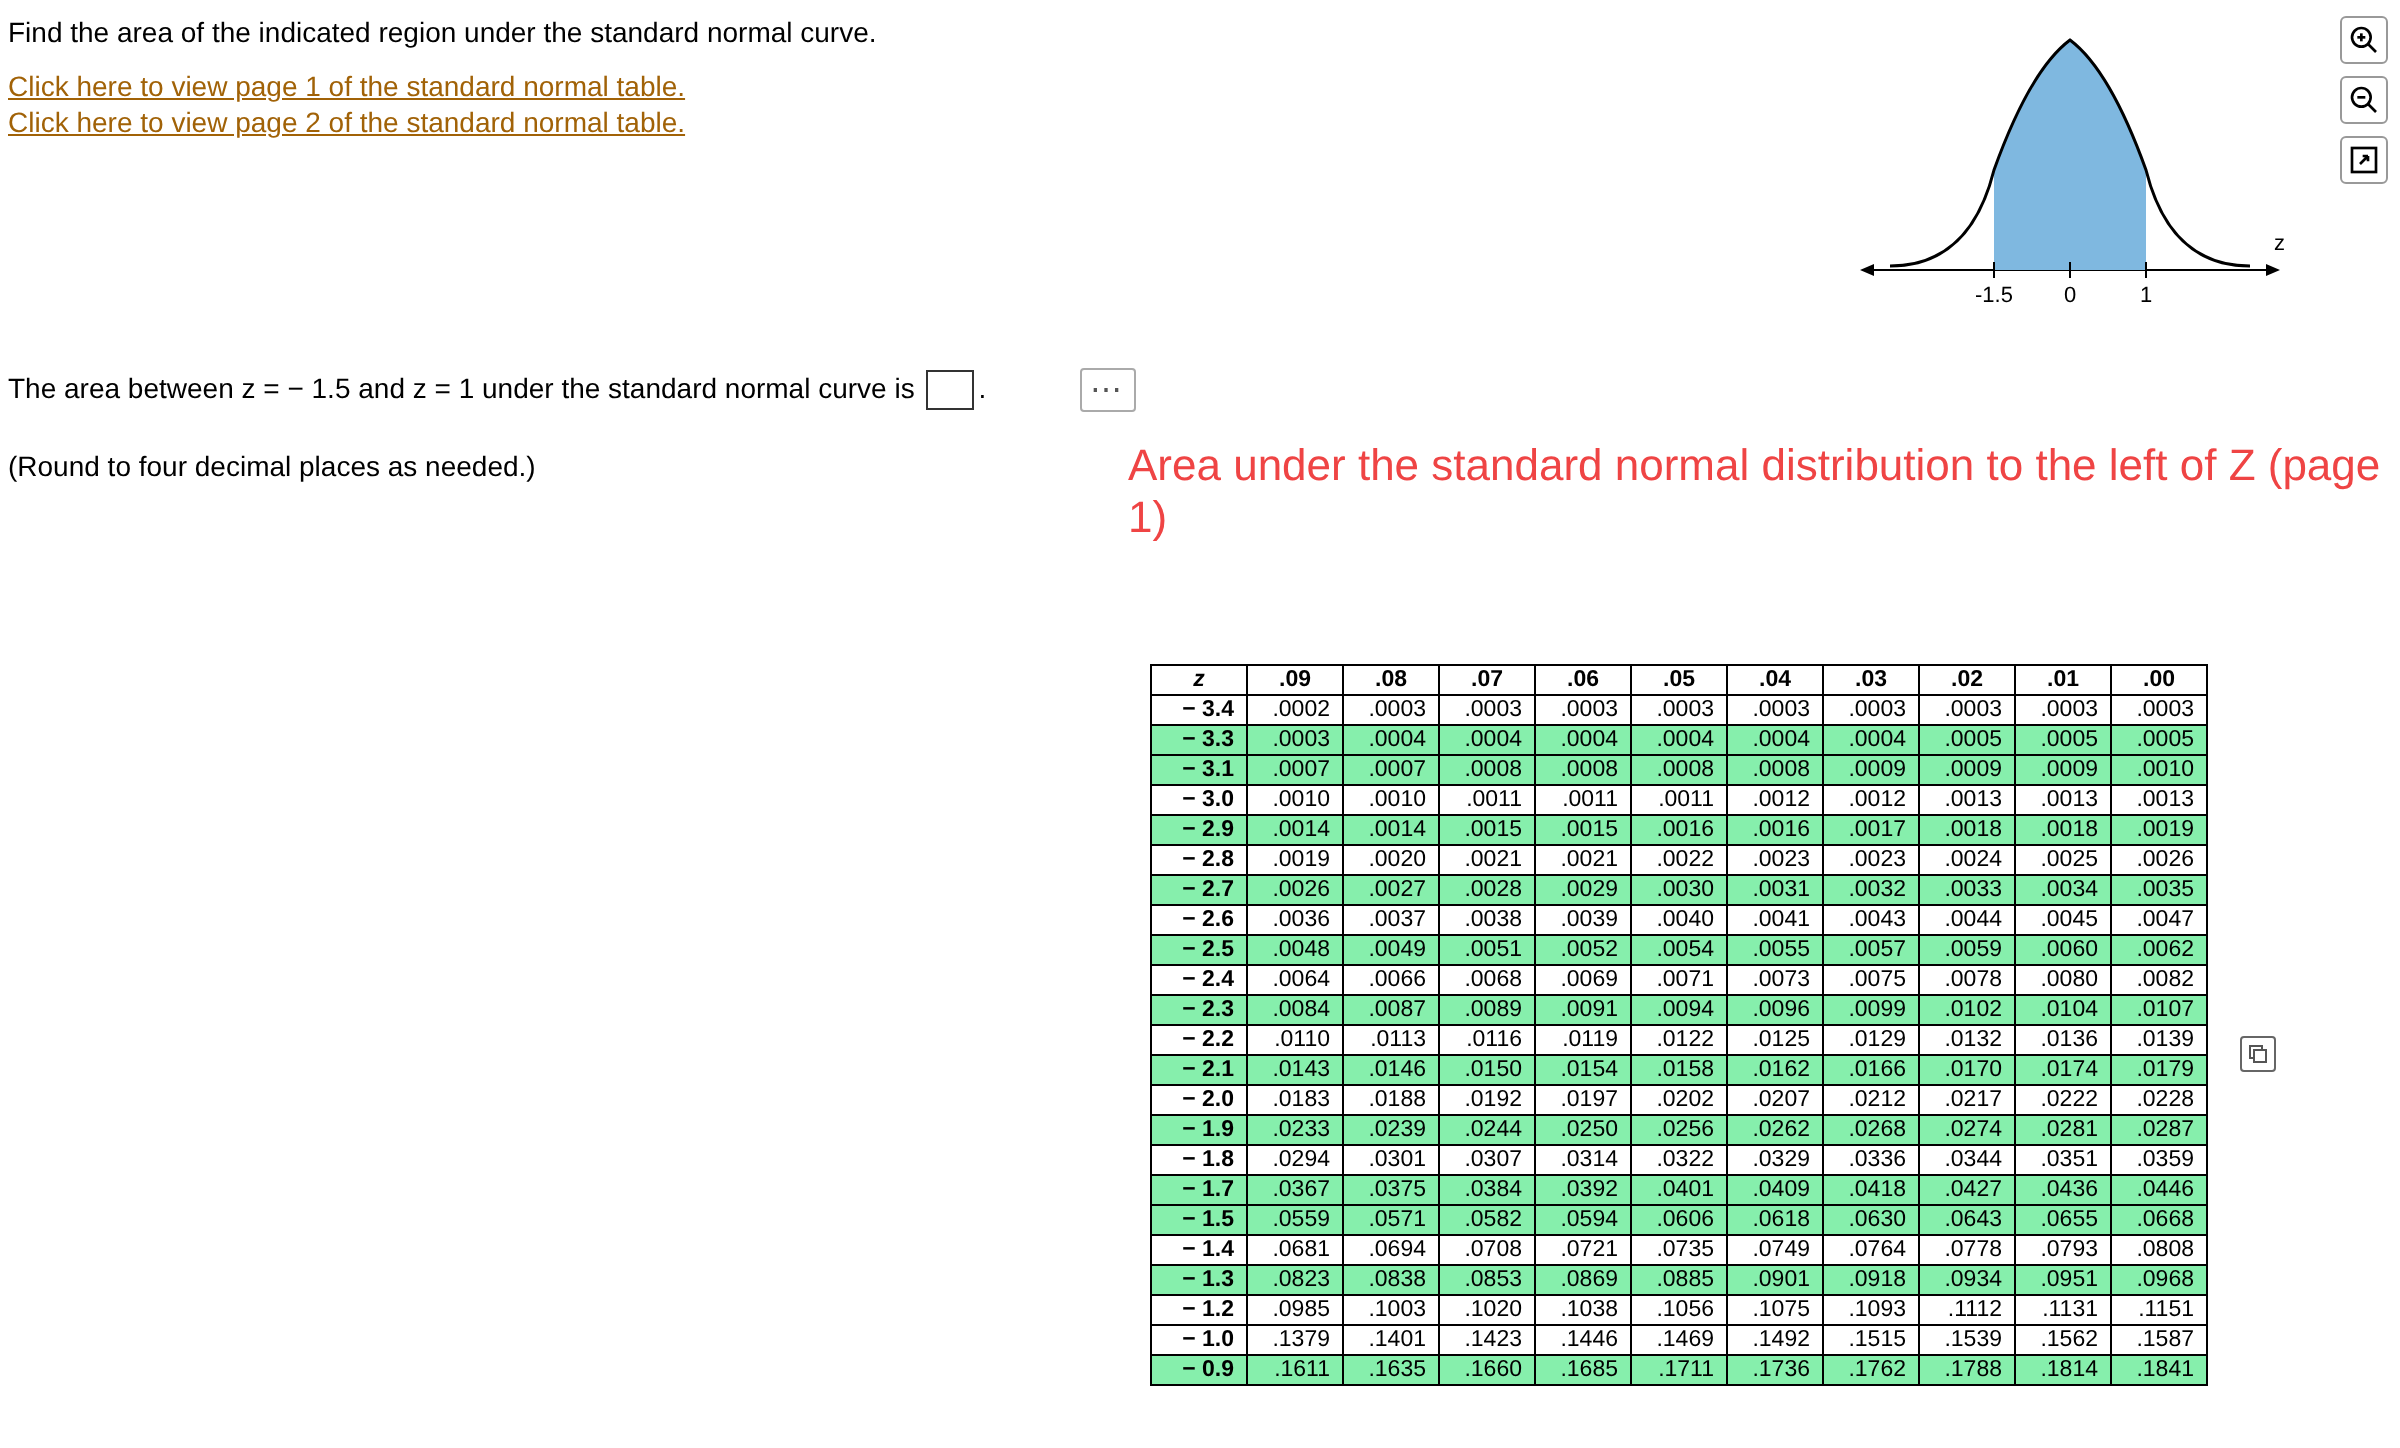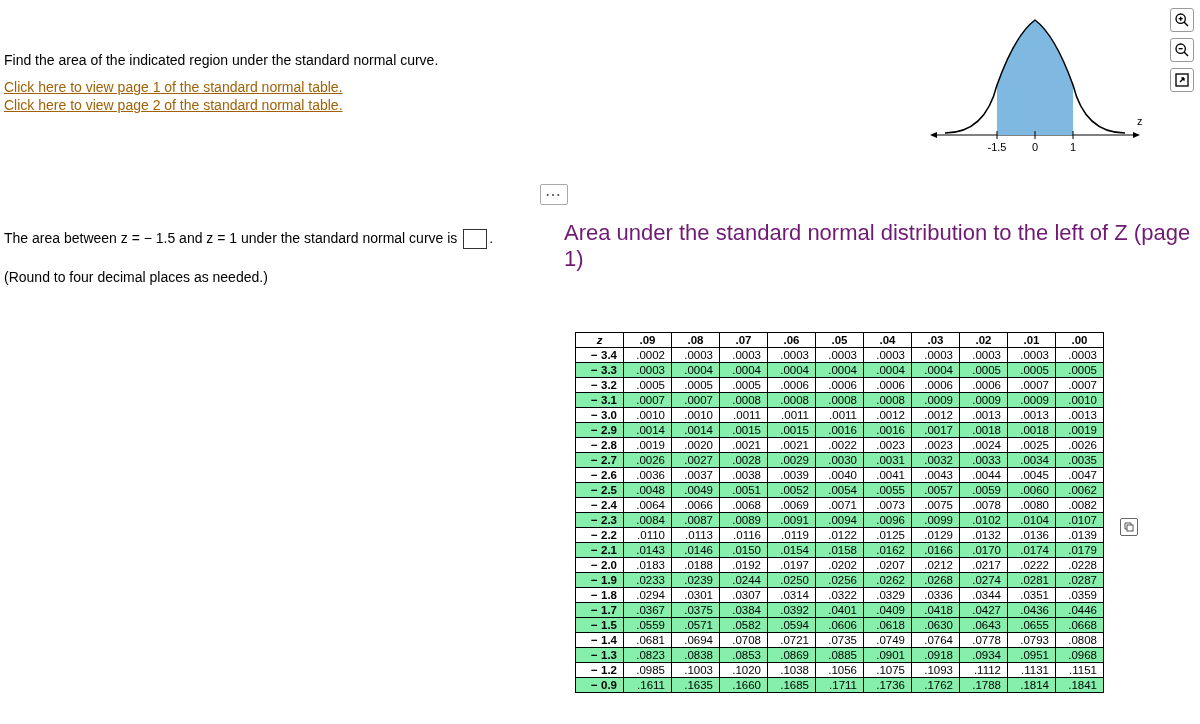--- a/index.html
+++ b/index.html
@@ -1,28 +1,28 @@
 <!DOCTYPE html>
 <html><head>
 <meta charset="utf-8">
 <style>
   * { box-sizing: border-box; margin: 0; padding: 0; }
   body { font-family: Arial, sans-serif; font-size: 14px; color: #000; background: #fff; width: 1200px; height: 724px; position: relative; overflow: hidden; }
-  .top-section { padding: 8px 10px 4px 4px; margin-top: 44px; }
+  .top-section { padding: 8px 10px 4px 4px; }
   .instruction { font-size: 14px; color: #000; margin-bottom: 10px; }
   .link { color: #a16207; text-decoration: underline; cursor: pointer; font-size: 14px; display: block; line-height: 1.3; }
   .icon-column { position: absolute; top: 8px; right: 6px; display: flex; flex-direction: column; gap: 6px; }
   .icon-btn { width: 24px; height: 24px; border: 1px solid #999; border-radius: 3px; display: flex; align-items: center; justify-content: center; cursor: pointer; background: #fff; }
   .icon-btn svg { width: 16px; height: 16px; }
   .curve-container { position: absolute; top: 5px; right: 55px; width: 220px; height: 160px; }
   .answer-row { margin-top: 110px; padding-left: 4px; display: flex; align-items: center; font-size: 14px; line-height: 1.5; }
   .answer-input { width: 24px; height: 20px; border: 1px solid #333; margin: 0 2px; vertical-align: middle; }
   .round-note { margin-top: 20px; padding-left: 4px; font-size: 14px; }
   .table-panel { position: absolute; top: 220px; left: 560px; right: 0; bottom: 0; overflow: hidden; }
-  .table-title { font-size: 22px; color: #701a75; font-family: Arial, sans-serif; padding-left: 4px; }
+  .table-title { font-size: 22px; color: #ef4444; font-family: Arial, sans-serif; padding-left: 4px; }
   .table-wrap { margin-top: 60px; padding-left: 15px; }
   .ztable { border-collapse: collapse; font-size: 11.5px; font-family: Arial, sans-serif; }
   .ztable th, .ztable td { border: 1px solid #000; padding: 1px 6px; text-align: right; font-weight: normal; width: 48px; }
   .ztable th { font-weight: bold; text-align: center; }
   .ztable td.zcol { font-weight: bold; }
   .hilite { background: #86efac; }
   .dots { position: absolute; left: 540px; top: 184px; font-size: 16px; letter-spacing: 2px; color: #555; border:1px solid #aaa; padding:0 4px; border-radius:2px; background:#fff;}
   .copy-icon { position: absolute; left: 560px; top: 298px; width: 18px; height: 18px; border: 1px solid #666; border-radius:2px; cursor:pointer; display:flex; align-items:center; justify-content:center;}
   .copy-icon svg{width:12px;height:12px;}
   .answer-text { white-space: pre; text-align: right; }
@@ -131,33 +131,20 @@
             <td>.0004</td>
             <td>.0004</td>
             <td>.0004</td>
             <td>.0004</td>
             <td>.0004</td>
             <td>.0004</td>
             <td>.0005</td>
             <td>.0005</td>
             <td>.0005</td>
           </tr>
-          <tr>
-            <td class="zcol">− 3.2</td>
-            <td>.0005</td>
-            <td>.0005</td>
-            <td>.0005</td>
-            <td>.0006</td>
-            <td>.0006</td>
-            <td>.0006</td>
-            <td>.0006</td>
-            <td>.0006</td>
-            <td>.0007</td>
-            <td>.0007</td>
-          </tr>
           <tr class="hilite">
             <td class="zcol">− 3.1</td>
             <td>.0007</td>
             <td>.0007</td>
             <td>.0008</td>
             <td>.0008</td>
             <td>.0008</td>
             <td>.0008</td>
             <td>.0009</td>
             <td>.0009</td>
@@ -391,20 +378,33 @@
             <td>.1003</td>
             <td>.1020</td>
             <td>.1038</td>
             <td>.1056</td>
             <td>.1075</td>
             <td>.1093</td>
             <td>.1112</td>
             <td>.1131</td>
             <td>.1151</td>
           </tr>
+          <tr>
+            <td class="zcol">− 1.0</td>
+            <td>.1379</td>
+            <td>.1401</td>
+            <td>.1423</td>
+            <td>.1446</td>
+            <td>.1469</td>
+            <td>.1492</td>
+            <td>.1515</td>
+            <td>.1539</td>
+            <td>.1562</td>
+            <td>.1587</td>
+          </tr>
           <tr class="hilite">
             <td class="zcol">− 0.9</td>
             <td>.1611</td>
             <td>.1635</td>
             <td>.1660</td>
             <td>.1685</td>
             <td>.1711</td>
             <td>.1736</td>
             <td>.1762</td>
             <td>.1788</td>

